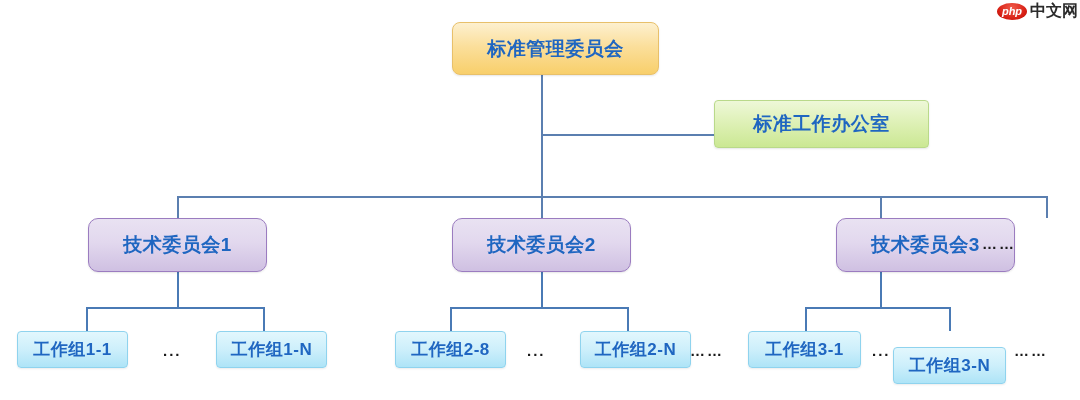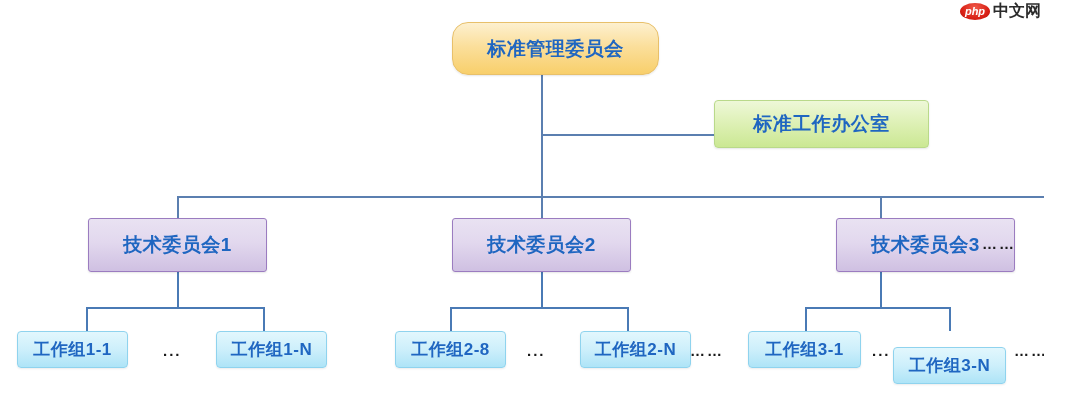--- a/index.html
+++ b/index.html
@@ -9,20 +9,21 @@
   }
   body {
     font-family: "Liberation Sans", "DejaVu Sans", sans-serif;
   }
   #canvas {
     position: relative;
     width: 1044px;
     height: 400px;
     background: #ffffff;
     overflow: hidden;
+    padding-left: 37px;
   }
 
   
   .ln {
     position: absolute;
     background: #5b7fb0;
   }
   .ln-h { height: 2px; }
   .ln-v { width: 2px; }
   .ln-sub { background: #4a7ab5; }
@@ -37,39 +38,39 @@
     font-weight: bold;
     color: #1f66c1;
     letter-spacing: 0.5px;
     white-space: nowrap;
   }
 
   
   .node-root {
     background: linear-gradient(180deg, #fdf0cf 0%, #fbdf9c 45%, #f8cf6b 100%);
     border: 1px solid #e8c06a;
-    border-radius: 16px;
+    border-radius: 8px;
     font-size: 19px;
     box-shadow: 0 1px 2px rgba(0,0,0,0.10);
   }
 
   
   .node-office {
     background: linear-gradient(180deg, #eef8d8 0%, #ddf0b4 50%, #cbe893 100%);
     border: 1px solid #b9d98a;
     border-radius: 4px;
     font-size: 19px;
     box-shadow: 0 1px 2px rgba(0,0,0,0.10);
   }
 
   
   .node-committee {
     background: linear-gradient(180deg, #e9e2f2 0%, #e2d8ee 45%, #cfc0e2 100%);
     border: 1px solid #9b7cc0;
-    border-radius: 3px;
+    border-radius: 10px;
     font-size: 19px;
     box-shadow: 0 1px 2px rgba(0,0,0,0.10);
   }
 
   
   .node-group {
     background: linear-gradient(180deg, #e2f7fd 0%, #cdeffb 50%, #aee4f7 100%);
     border: 1px solid #8fd3ee;
     border-radius: 4px;
     font-size: 17px;

